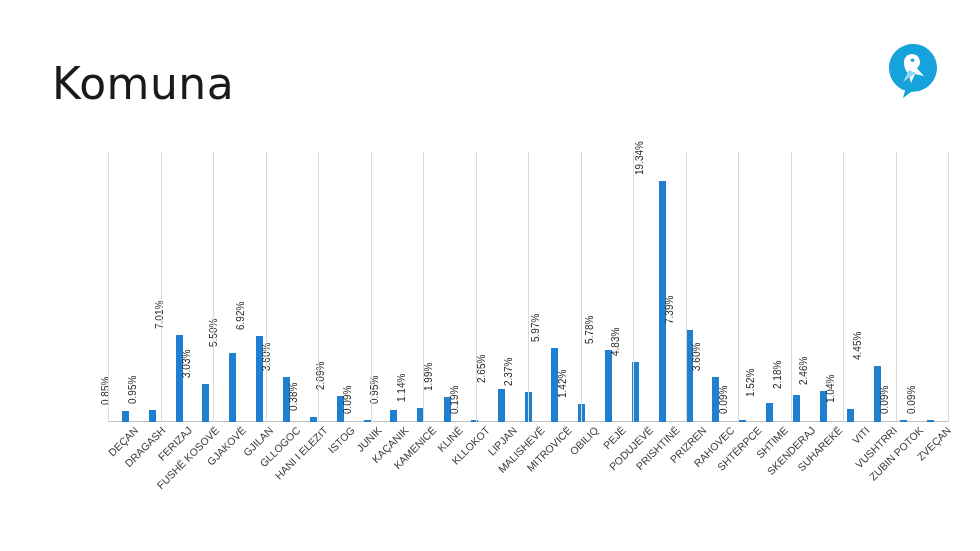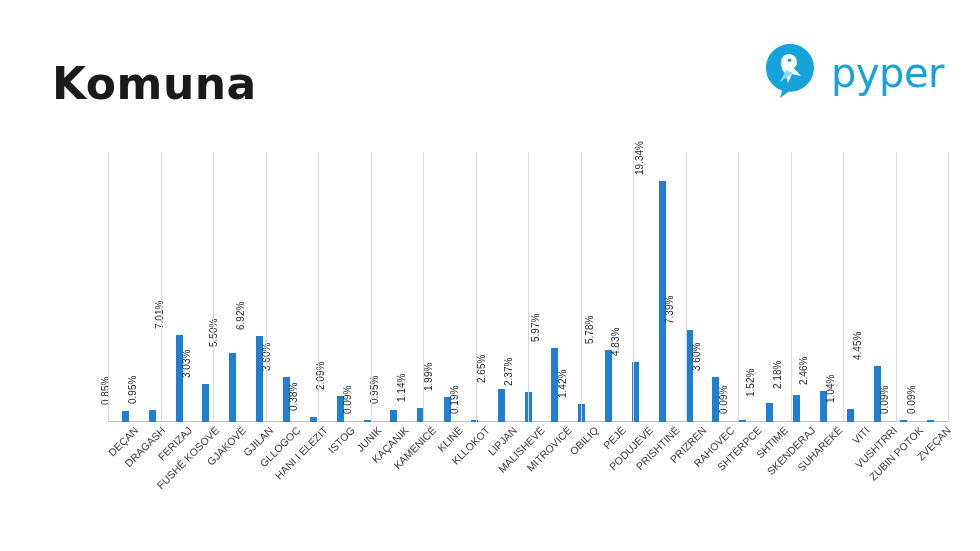--- a/index.html
+++ b/index.html
@@ -18,21 +18,21 @@
     inset: 0;
     background: #ffffff;
   }
 
   
   #title {
     position: absolute;
     left: 52px;
     top: 58px;
     font-size: 44px;
-    font-weight: 700;
+    font-weight: 400;
     color: #1a1a1a;
     letter-spacing: 0.5px;
     font-family: "DejaVu Sans", sans-serif;
   }
 
   
   #logo {
     position: absolute;
     right: 36px;
     top: 40px;
@@ -152,21 +152,20 @@
 
   <div id="logo">
     <span class="mark">
       <svg width="62" height="62" viewBox="0 0 62 62" xmlns="http://www.w3.org/2000/svg">
         <path d="M31 4C17.8 4 7 14.8 7 28c0 10.5 6.7 19.4 16.1 22.6L21 58l8.5-6.3c.5 0 1 .1 1.5.1 13.2 0 24-10.8 24-24S44.2 4 31 4z" fill="#16a3dc"></path>
         <path d="M22 22c0-4.4 3.6-8 8-8s8 3.6 8 8c0 2.6-1.2 4.9-3.1 6.3L42 36l-9-2-4 9-2.5-9.5C23.9 31.8 22 27.1 22 22z" fill="#ffffff"></path>
         <path d="M30.5 18.5a1.8 1.8 0 1 0 0 3.6 1.8 1.8 0 0 0 0-3.6z" fill="#16a3dc"></path>
         <path d="M27 30l-6 12 13-9z" fill="#8ed8f8"></path>
       </svg>
     </span>
-    <span class="wordmark">pyper</span>
   </div>
 
   <div id="chart">
     <div id="plot">
       <div class="axis-line"></div>
       <div class="bars">
           <div class="bar-slot">
             <span class="bar-label" style="bottom: 16.6048px;">0.85%</span>
             <div class="bar" style="height: 10.6048px; background: rgb(31, 127, 208);"></div>
           </div>

